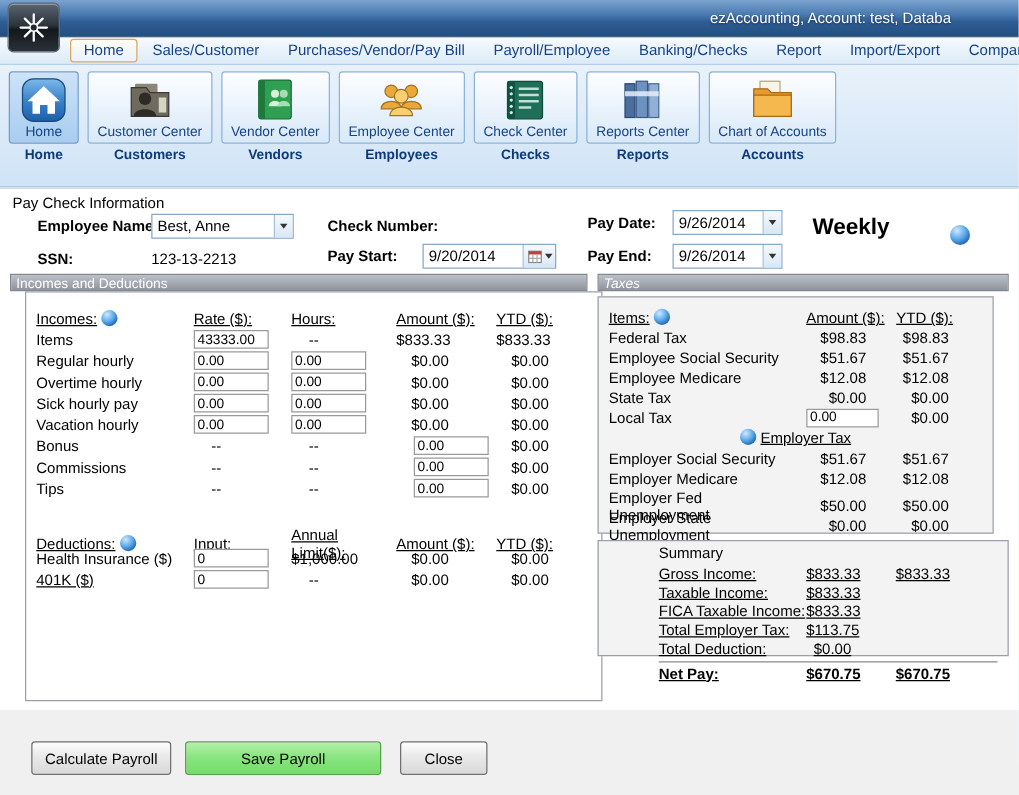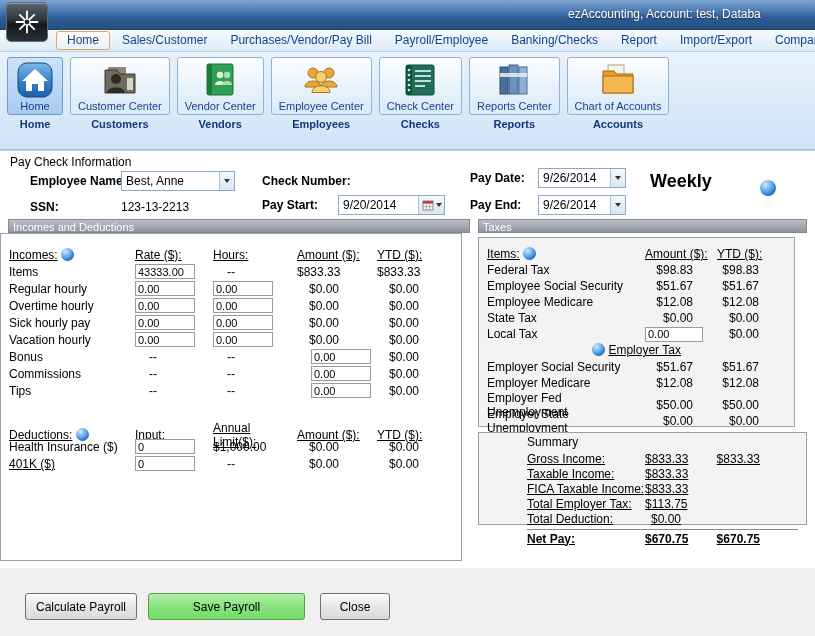--- a/index.html
+++ b/index.html
@@ -328,25 +328,25 @@
   <div class="combo" style="left:538px; top:195px; width:88px;">
     <span class="val">9/26/2014</span>
     <span class="abtn">
         <span class="tri"></span>
       </span>
   </div>
 
   <div class="secbar" style="left:8px; top:219px; width:462px;">
     <span>Incomes and Deductions</span>
   </div>
-  <div class="secbar" style="left:478px; top:219px; width:329px;">
+  <div class="secbar" style="left:478px; top:219px; width:329px;font-style:italic;">
     <span>Taxes</span>
   </div>
 
-  <div class="panel" style="left:0; top:233px; width:462px; height:328px;">
+  <div class="panel" style="left:20px; top:233px; width:462px; height:328px;">
 
     <div class="grid5" style="margin-top:12px;">
       <span><span class="u">Incomes:</span> <span class="globe"></span></span>
       <span class="u">Rate ($):</span>
       <span class="u">Hours:</span>
       <span class="u">Amount ($):</span>
       <span class="u">YTD ($):</span>
     </div>
 
     <div class="grid5">

